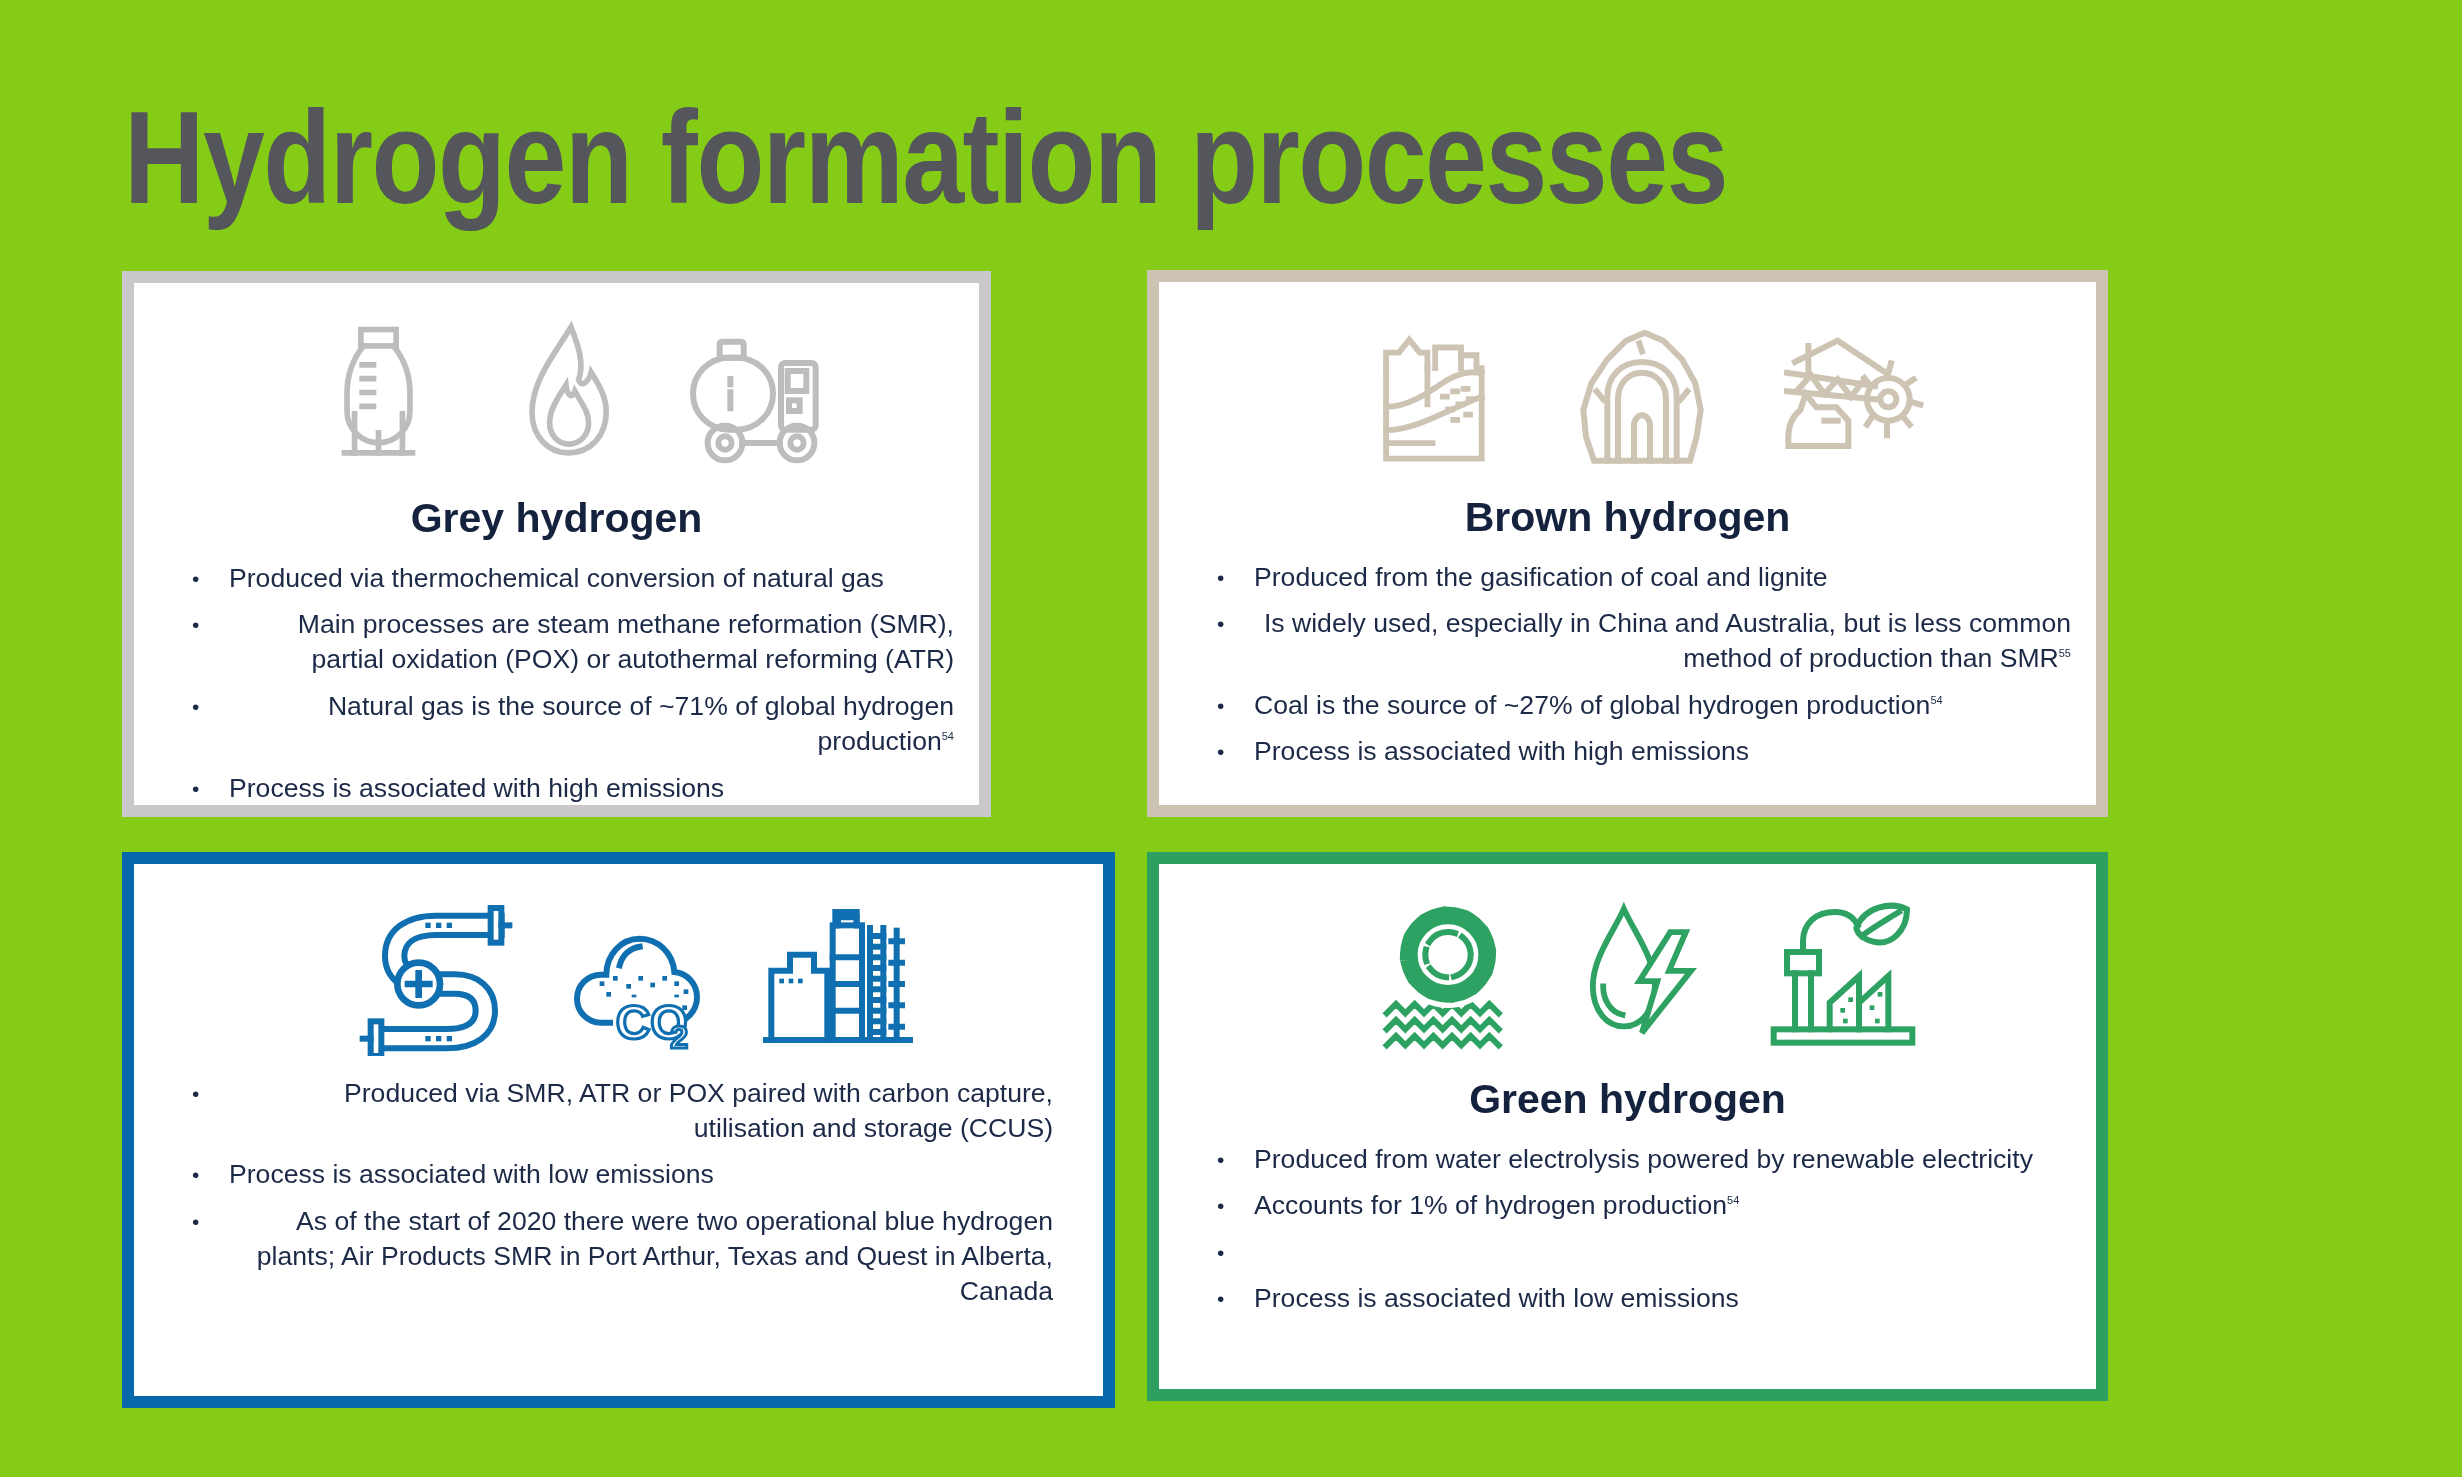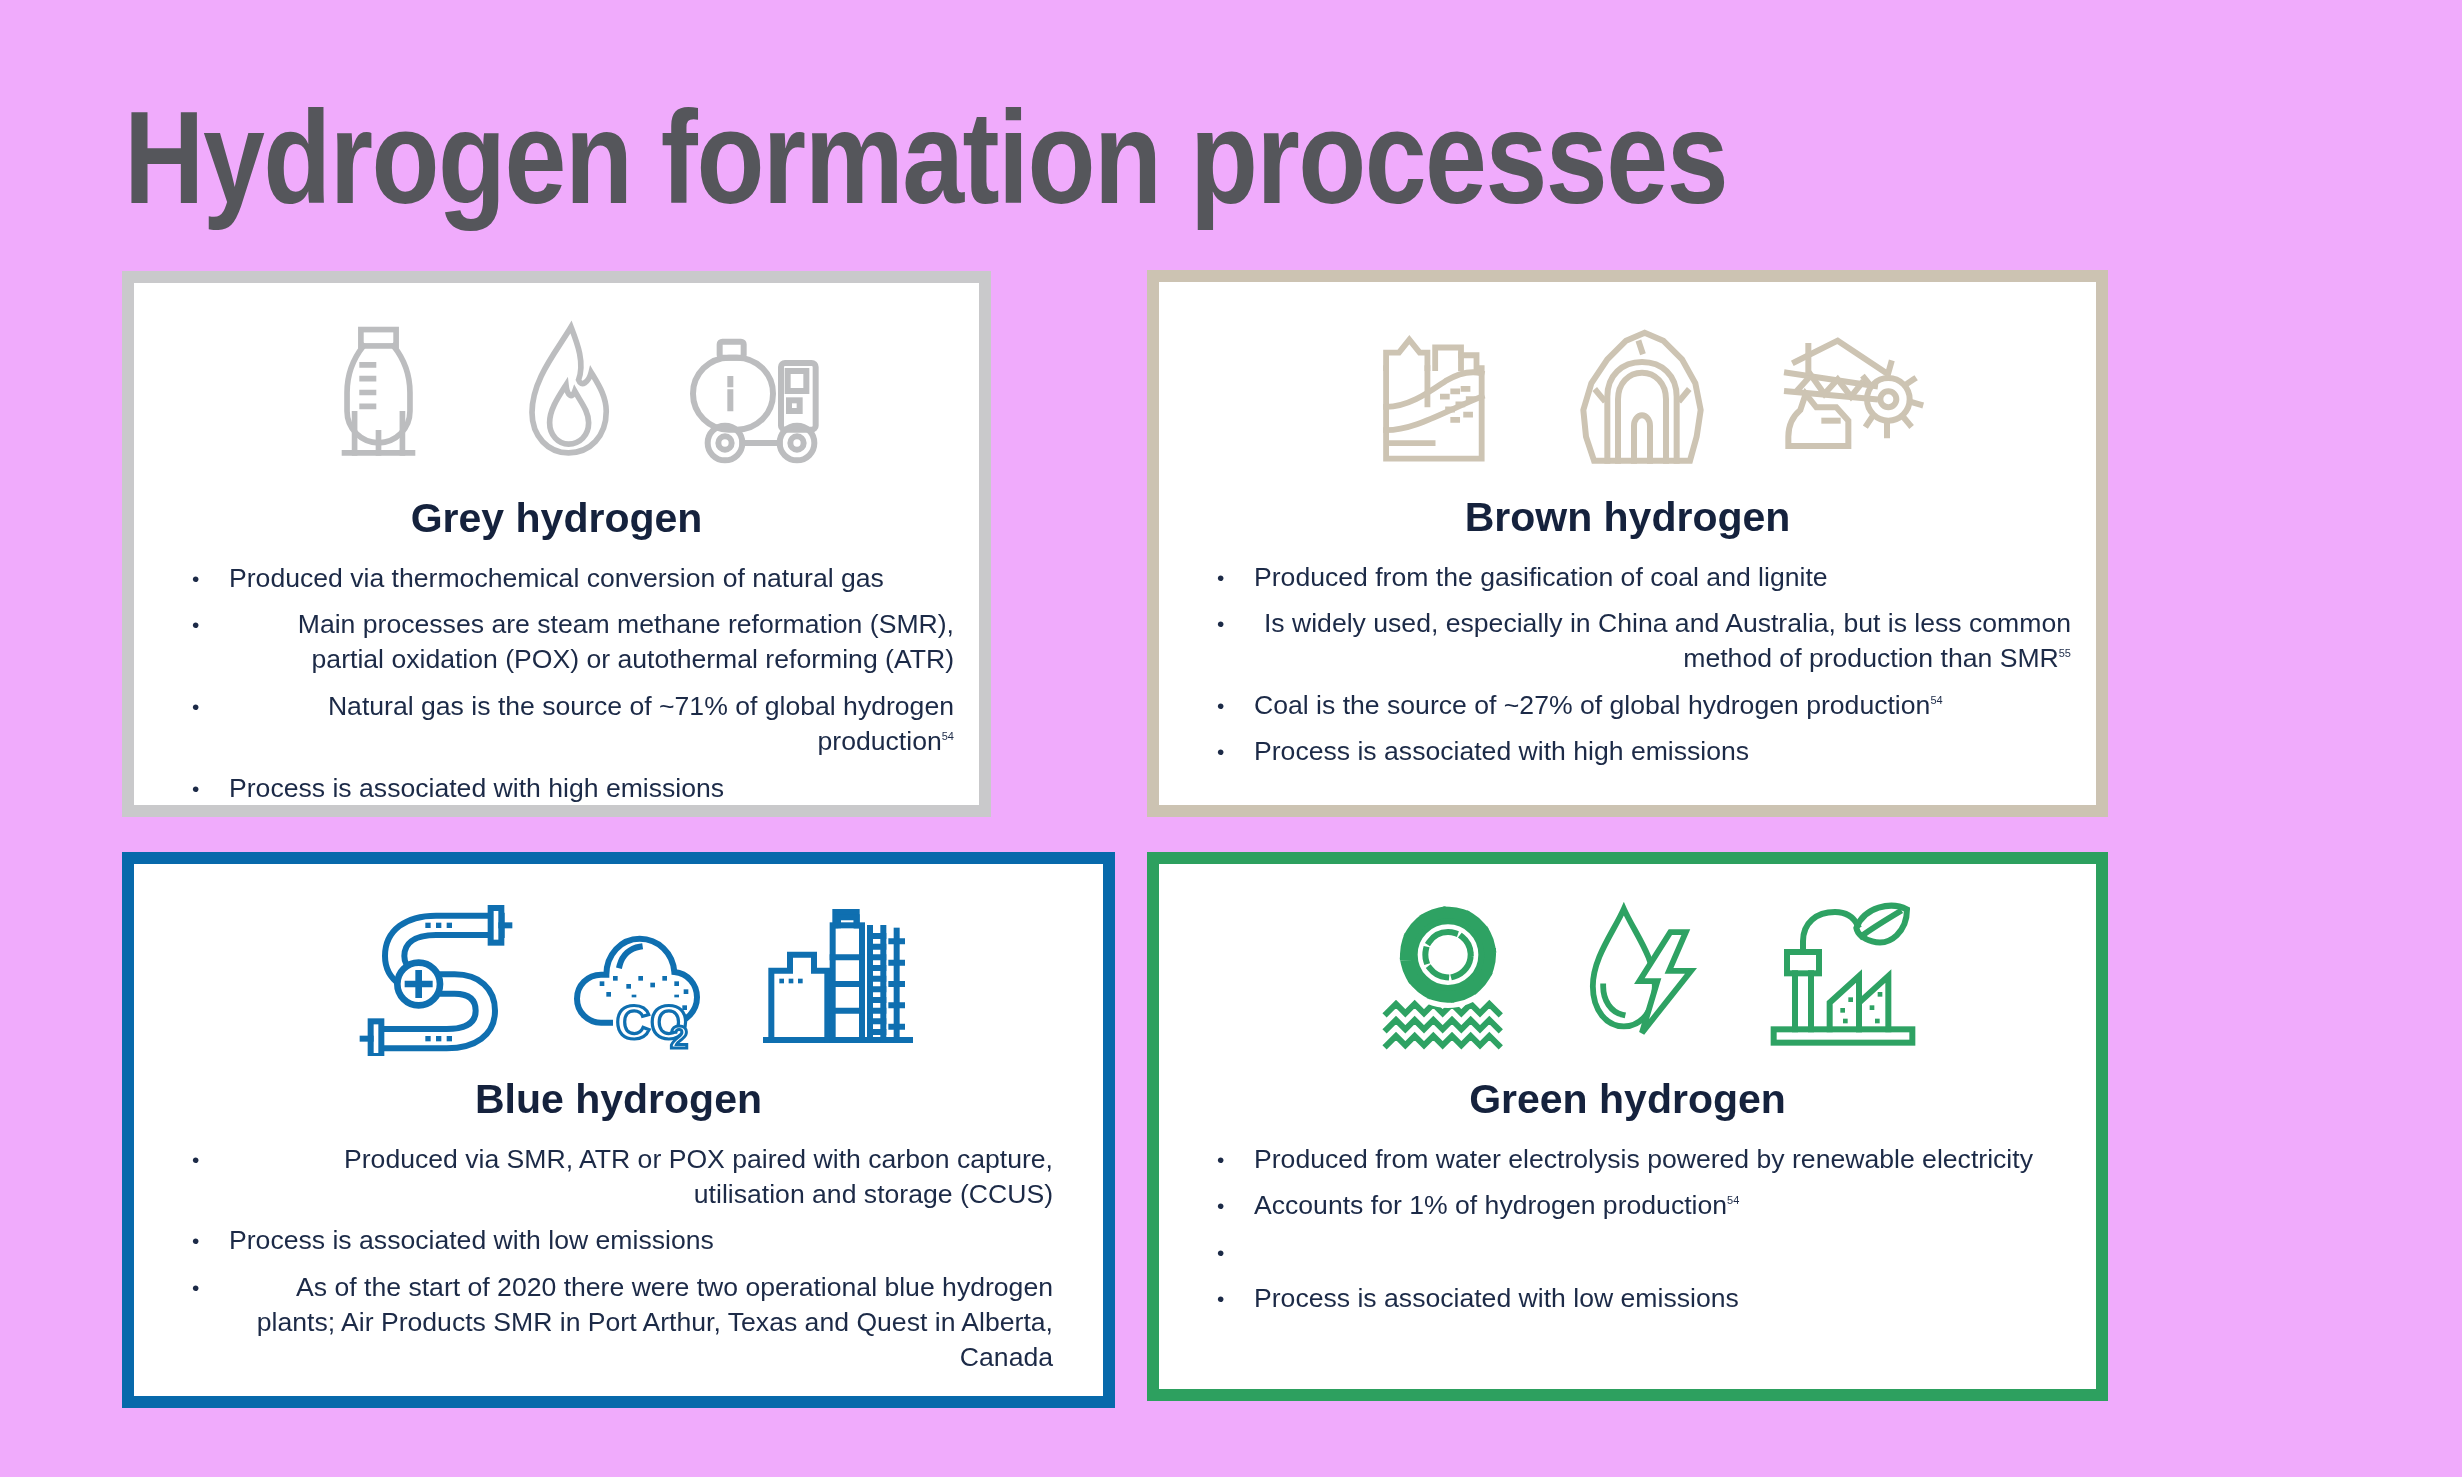--- a/index.html
+++ b/index.html
@@ -1,18 +1,18 @@
 <!DOCTYPE html>
 <html style="font-size:14px"><head>
 <meta charset="utf-8">
 <style>
   html,body{margin:0;padding:0;background:#fff;}
   body{width:2462px;height:1478px;position:relative;overflow:hidden;
        font-family:"Liberation Sans","DejaVu Sans",sans-serif;}
-  .slide{position:absolute;inset:0;background:#f0abfc;}
+  .slide{position:absolute;inset:0;background:#84cc16;}
 
   h1.page-title{
     position:absolute;left:124px;top:92px;margin:0;line-height:1;
     font-size:131px;font-weight:bold;color:#55565b;letter-spacing:-1.8px;
     transform:scaleX(0.85);transform-origin:left top;white-space:nowrap;
   }
 
   .card{position:absolute;box-sizing:border-box;background:#fff;
         border:12.4px solid var(--accent,#ccc);}
   .card-grey {left:122px; top:271px; width:869px; height:546px;}
@@ -190,21 +190,20 @@
         <path d="M58 22 V12 H74 V22"></path>
         <rect x="56" y="22" width="22" height="86"></rect>
         <path d="M60 22 V16 H74 V22"></path>
         <path d="M56 46 H78 M56 66 H78 M56 86 H78"></path>
         <path d="M84 24 V108 M94 24 V108"></path>
         <path d="M84 30 H94 M84 38 H94 M84 46 H94 M84 54 H94 M84 62 H94 M84 70 H94 M84 78 H94 M84 86 H94 M84 94 H94 M84 102 H94"></path>
         <path d="M104 26 V108"></path>
         <path d="M100 34 H108 M100 50 H108 M100 66 H108 M100 82 H108 M100 98 H108"></path>
       </svg>
     </div>
-    <h2 class="card-title" style="color: rgb(21, 34, 61);">Blue hydrogen</h2>
     <ul class="bullets" style="color: rgb(28, 42, 71);">
       <li class="bullet">
           <span class="dot">•</span>
           <span class="btext">Produced via SMR, ATR or POX paired with carbon capture, utilisation and storage (CCUS)</span>
         </li>
       <li class="bullet">
           <span class="dot">•</span>
           <span class="btext">Process is associated with low emissions</span>
         </li>
       <li class="bullet">

